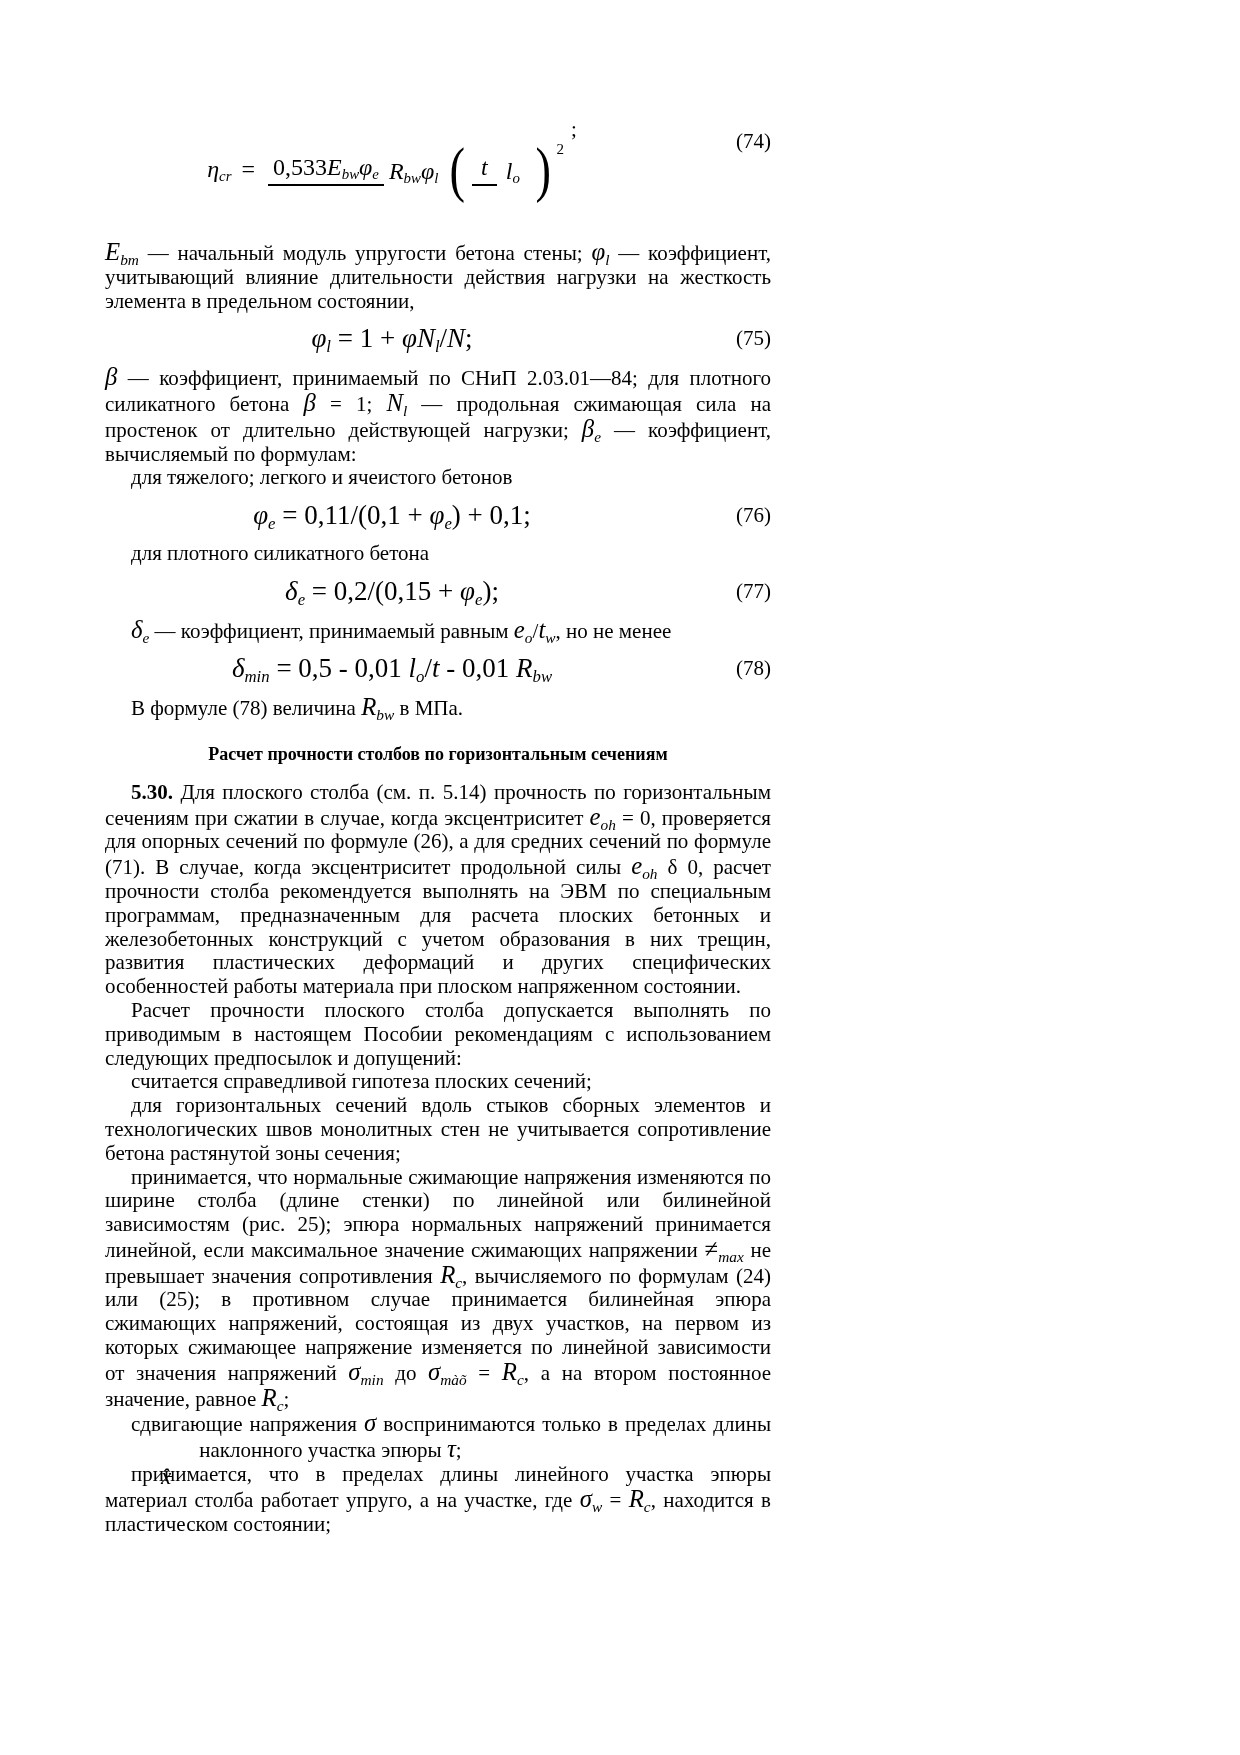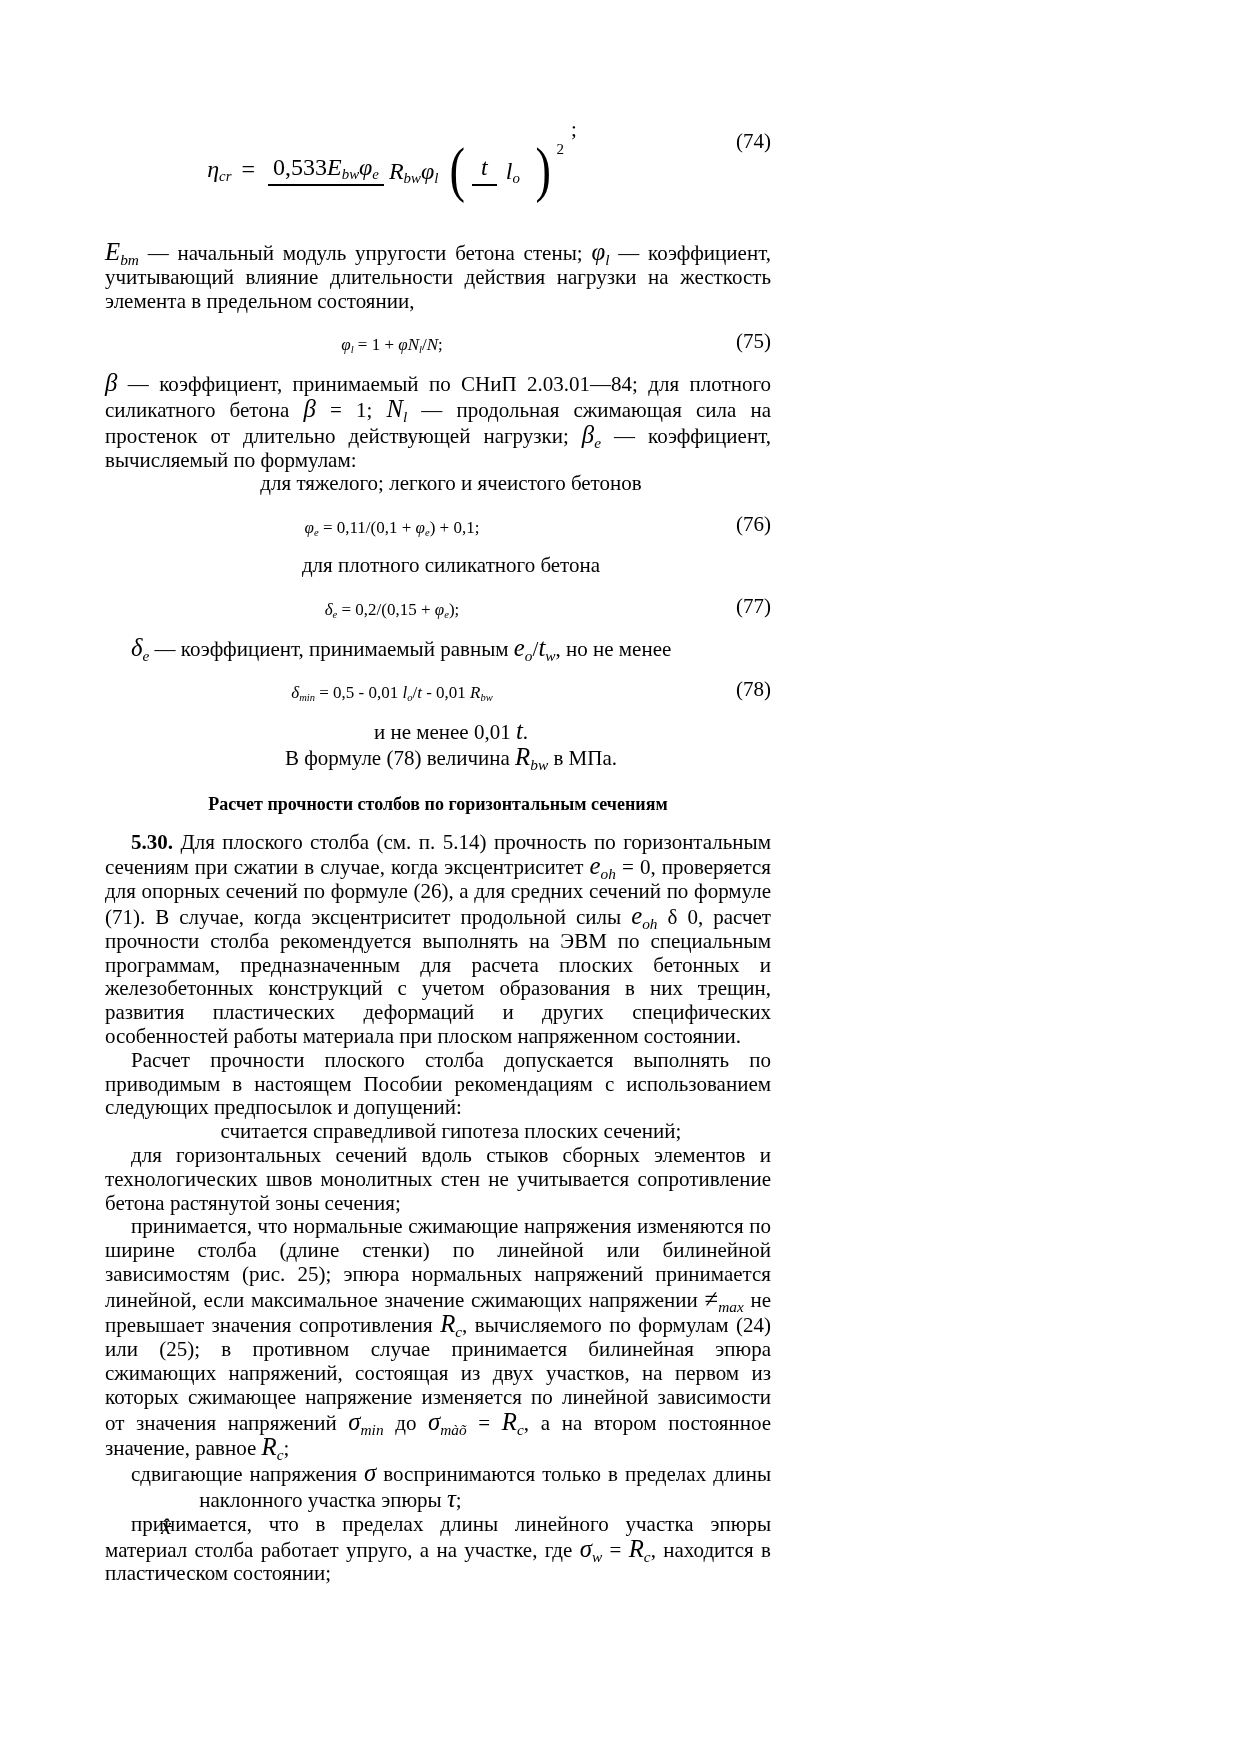--- a/index.html
+++ b/index.html
@@ -14,27 +14,27 @@
   .content{
     position:absolute;left:105px;top:112px;width:666px;
     font-size:21px;line-height:23.8px;
   }
   .it{font-style:italic;}
   .bd{font-weight:bold;}
   .lg{font-size:1.18em;line-height:1;}
   sub{font-size:0.62em;line-height:0;vertical-align:-0.30em;font-style:italic;}
   .para{text-align:justify;}
   .ind{text-indent:26px;}
-  .line{text-indent:26px;text-align:center;}
+  .line{text-indent:26px;text-align:left;}
   .drop{display:inline-block;transform:translateY(27px);margin:0 28px 0 30px;font-size:1.1em;}
 
   
   .frow{position:relative;display:flex;justify-content:center;align-items:center;
         margin:14px 0;padding-right:92px;}
-  .fbody{font-size:17px;white-space:nowrap;margin-top:6px;}
+  .fbody{font-size:27px;white-space:nowrap;}
   .fnum{position:absolute;right:0;top:50%;transform:translateY(-50%);font-size:21px;}
   .f74row{margin:0 0 12px;min-height:116px;}
   .fnum74{top:18px;transform:none;}
   .fbody74{display:inline-flex;align-items:center;font-size:24px;position:relative;}
   .feq{margin:0 10px;}
   .frac{display:inline-flex;flex-direction:row;align-items:center;
         vertical-align:middle;margin:0 3px;}
   .ftop{display:block;line-height:1.15;padding:0 5px 3px;border-bottom:2px solid #000;text-align:center;}
   .fbot{display:block;line-height:1.15;padding:3px 5px 0;text-align:left;}
   .pfrac .ftop{padding:0 9px 3px;}
@@ -95,21 +95,20 @@
       <span class="fnum">(77)</span>
     </div>
 
     <p class="para ind blk"><span class="it lg">δ<sub class="it">e</sub></span><span> — коэффициент, принимаемый равным </span><span class="it lg">e<sub class="it">o</sub></span><span>/</span><span class="it lg">t<sub class="it">w</sub></span><span>, но не менее</span></p>
 
     <div class="frow">
       <span class="fbody"><span class="it">δ<sub>min</sub></span><span> = 0,5 - 0,01 </span><span class="it">l<sub class="it">o</sub></span><span>/</span><span class="it">t</span><span> - 0,01 </span><span class="it">R<sub class="it">bw</sub></span></span>
       <span class="fnum">(78)</span>
     </div>
 
-    <p class="line blk"><span>и не менее 0,01 </span><span class="it lg">t</span><span>.</span></p>
     <p class="line blk"><span>В формуле (78) величина </span><span class="it lg">R<sub class="it">bw</sub></span><span> в МПа.</span></p>
 
     <h2 class="heading" style="font-size:18px;">Расчет прочности столбов по горизонтальным сечениям</h2>
 
     <p class="para ind blk"><span class="bd">5.30.</span><span> Для плоского столба (см. п. 5.14) прочность по горизонтальным сечениям при сжатии в случае, когда эксцентриситет </span><span class="it lg">e<sub class="it">oh</sub></span><span> = 0, проверяется для опорных сечений по формуле (26), а для средних сечений по формуле (71). В случае, когда эксцентриситет продольной силы </span><span class="it lg">e<sub class="it">oh</sub></span><span> δ 0, расчет прочности столба рекомендуется выполнять на ЭВМ по специальным программам, предназначенным для расчета плоских бетонных и железобетонных конструкций с учетом образования в них трещин, развития пластических деформаций и других специфических особенностей работы материала при плоском напряженном состоянии.</span></p>
     <p class="para ind blk"><span>Расчет прочности плоского столба допускается выполнять по приводимым в настоящем Пособии рекомендациям с использованием следующих предпосылок и допущений:</span></p>
     <p class="line blk"><span>считается справедливой гипотеза плоских сечений;</span></p>
     <p class="para ind blk"><span>для горизонтальных сечений вдоль стыков сборных элементов и технологических швов монолитных стен не учитывается сопротивление бетона растянутой зоны сечения;</span></p>
     <p class="para ind blk"><span>принимается, что нормальные сжимающие напряжения изменяются по ширине столба (длине стенки) по линейной или билинейной зависимостям (рис. 25); эпюра нормальных напряжений принимается линейной, если максимальное значение сжимающих напряжении </span><span class="lg">≠<sub class="it">max</sub></span><span> не превышает значения сопротивления </span><span class="it lg">R<sub class="it">c</sub></span><span>, вычисляемого по формулам (24) или (25); в противном случае принимается билинейная эпюра сжимающих напряжений, состоящая из двух участков, на первом из которых сжимающее напряжение изменяется по линейной зависимости от значения напряжений </span><span class="it lg">σ<sub>min</sub></span><span> до </span><span class="it lg">σ<sub>màõ</sub></span><span> = </span><span class="it lg">R<sub class="it">c</sub></span><span>, а на втором постоянное значение, равное </span><span class="it lg">R<sub class="it">c</sub></span><span>;</span></p>
     <p class="para ind blk"><span>сдвигающие напряжения </span><span class="it lg">σ</span><span> воспринимаются только в пределах длины</span><span class="it drop">x̂</span><span>наклонного участка эпюры </span><span class="it lg">τ</span><span>;</span></p>

